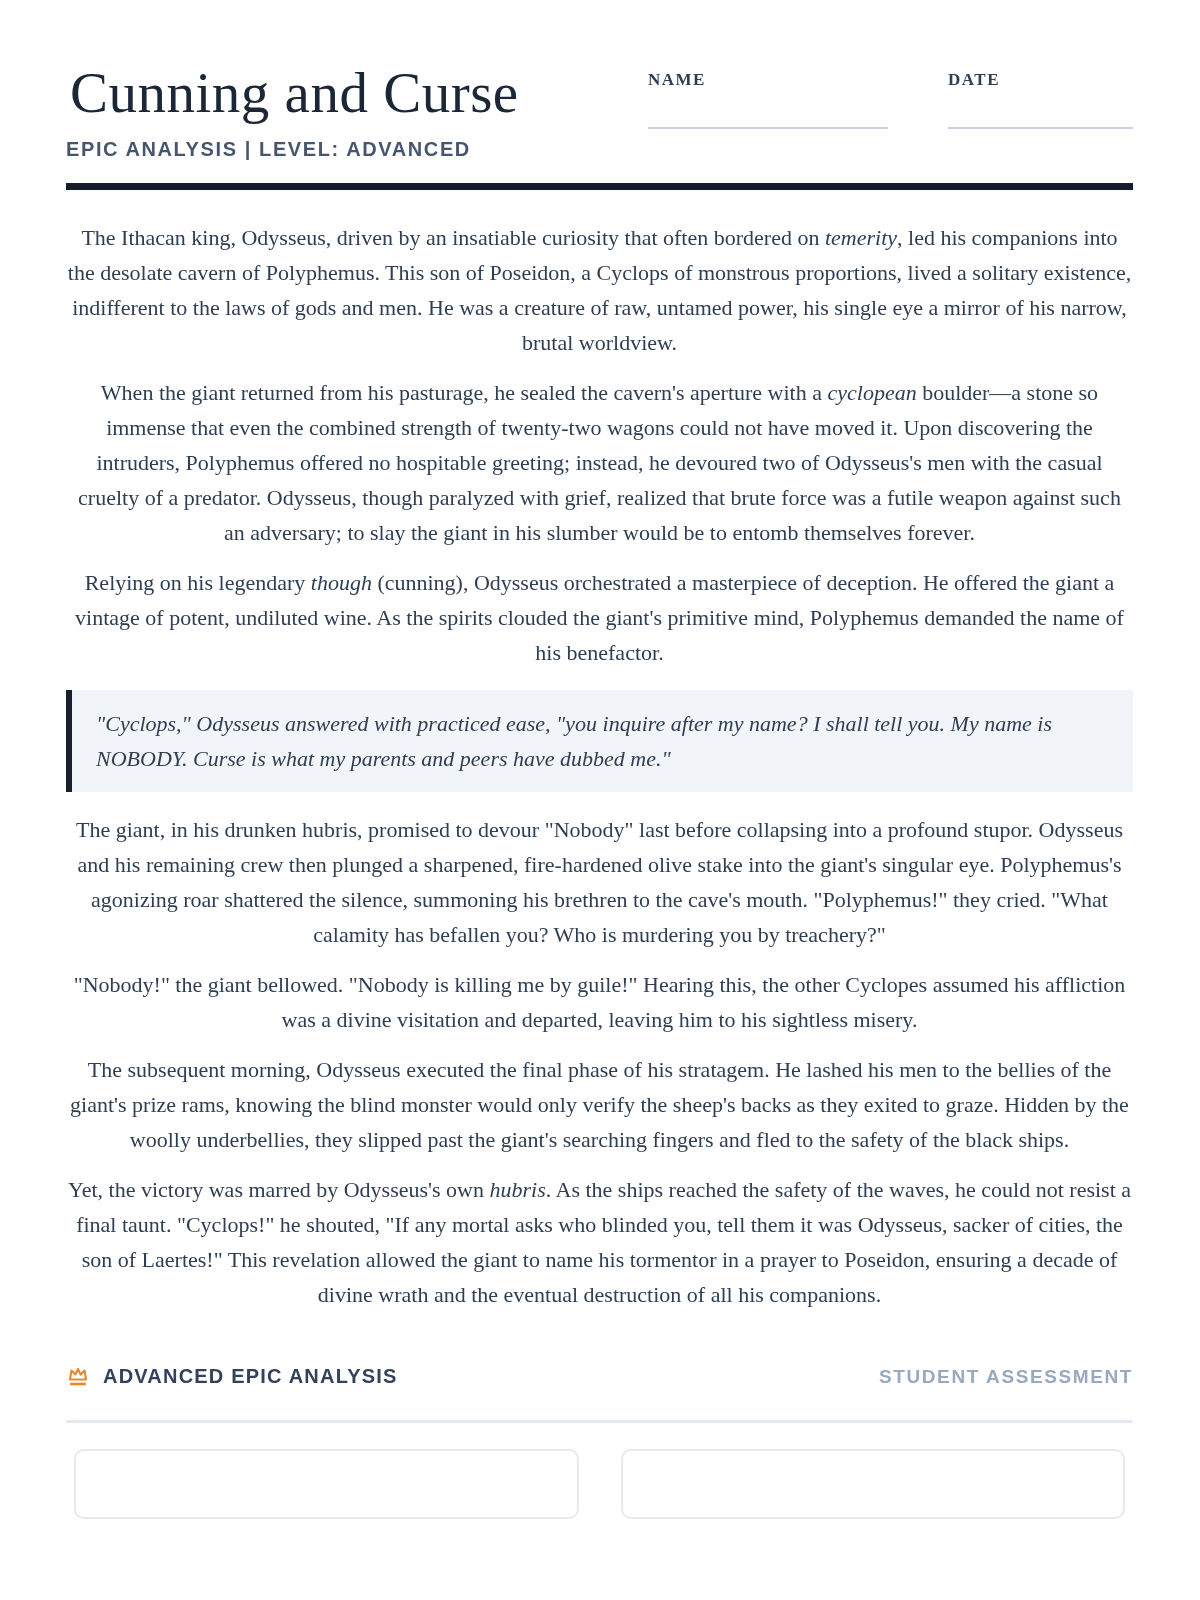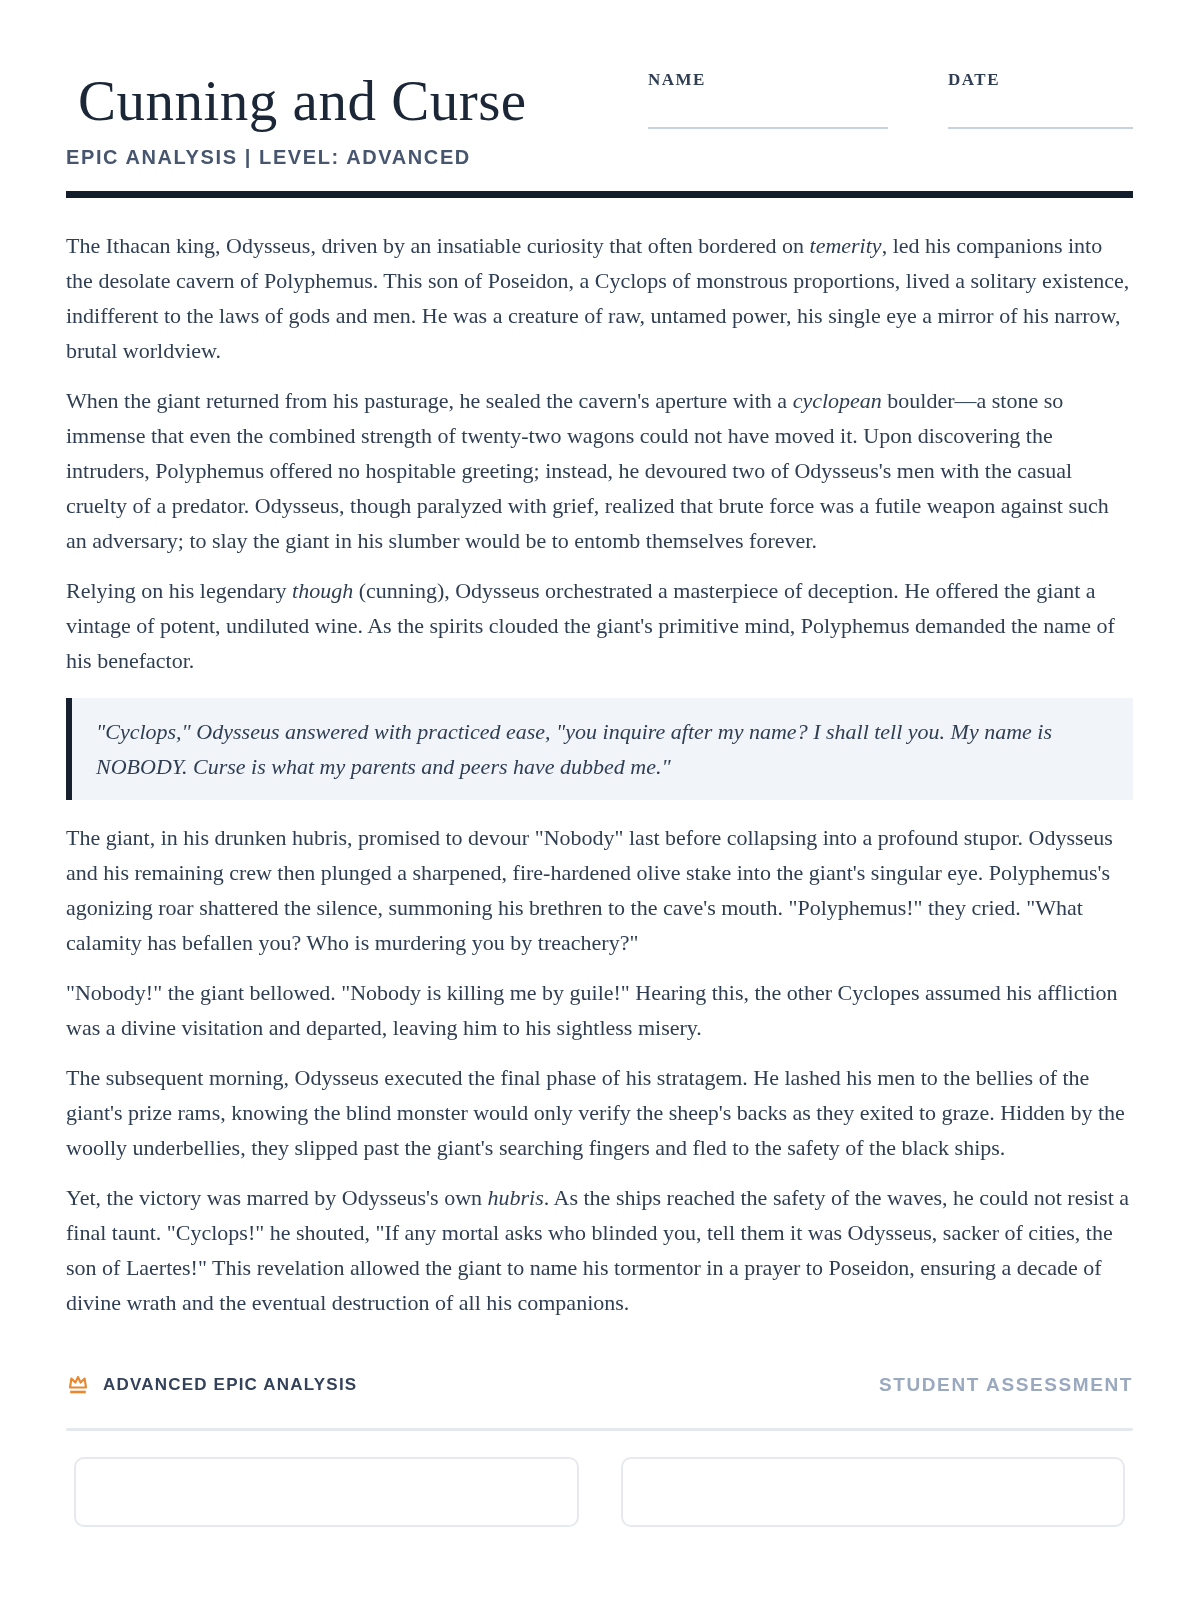--- a/index.html
+++ b/index.html
@@ -12,21 +12,21 @@
   html,body{margin:0;padding:0;}
   body{
     width:1200px;height:1600px;overflow:hidden;background:var(--page_bg);
     font-family:"Liberation Serif", serif;color:var(--ink);
   }
   .page{padding:58px 67px 0 66px;}
 
   
   .header{display:flex;justify-content:space-between;align-items:flex-start;}
   .title{
-    margin:12px;font-family:"Liberation Serif", serif;font-weight:400;
+    margin:4px;font-family:"Liberation Serif", serif;font-weight:400;
     font-size:57px;line-height:1.1;color:var(--heading);letter-spacing:.5px;
   }
   .subtitle{
     margin-top:13px;font-family:"Liberation Sans", sans-serif;font-weight:700;
     font-size:20px;letter-spacing:1.6px;color:var(--subtitle);
   }
   .header-fields{display:flex;gap:28px;padding-top:12px;}
   .field{width:240px;margin-left:32px;}
   .field.date{width:185px;}
   .field-label{
@@ -34,38 +34,38 @@
     letter-spacing:1.5px;color:var(--ink);
   }
   .field-line{margin-top:37px;height:0;border-bottom:2px solid var(--field_line);}
 
   .rule{height:7px;background:var(--rule);margin-top:22px;}
 
   
   .passage{margin-top:30px;}
   .passage p{
     margin:0 0 15px;font-size:22px;line-height:35px;color:var(--ink);
-    text-align:left;
+    text-align:center;
   }
   .passage blockquote{
     margin:20px 0;background:var(--quote_bg);border-left:6px solid var(--quote_border);
     padding:16px 28px 16px 24px;font-style:italic;font-size:22px;line-height:35px;
     color:var(--ink);
   }
   .seg-italic{font-style:italic;}
   .seg-bold{font-weight:400;}
 
   
   .footer{
     margin-top:52px;display:flex;justify-content:space-between;align-items:center;
     font-family:"Liberation Sans", sans-serif;
   }
   .footer-left{display:flex;align-items:center;gap:13px;}
   .footer-left .label{
-    font-weight:700;font-size:17px;letter-spacing:1.2px;color:var(--footer_left);
+    font-weight:700;font-size:20px;letter-spacing:1.2px;color:var(--footer_left);
   }
   .footer-right{
     font-weight:700;font-size:19px;letter-spacing:1.6px;color:var(--footer_right);margin-left:34px;
   }
   .crown{width:24px;height:26px;display:block;}
   .crown path,.crown line{stroke:var(--crown);}
 
   .divider{height:3px;background:var(--divider);margin-top:30px;border-radius:2px;}
 
   .answer-row{display:flex;gap:42px;margin:26px 8px 0;}

